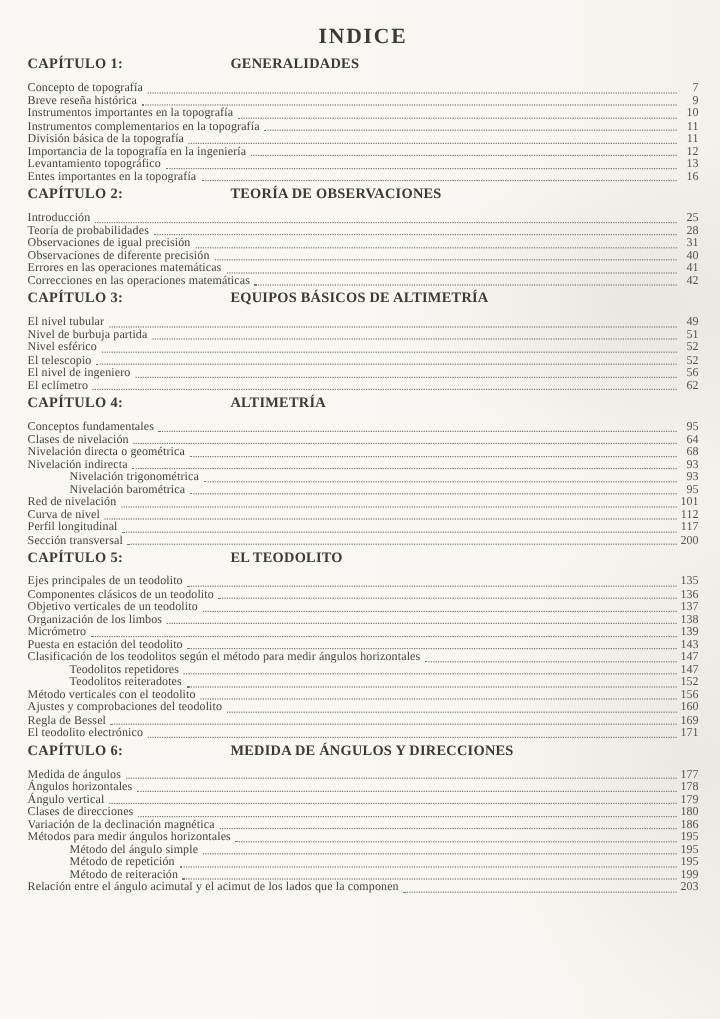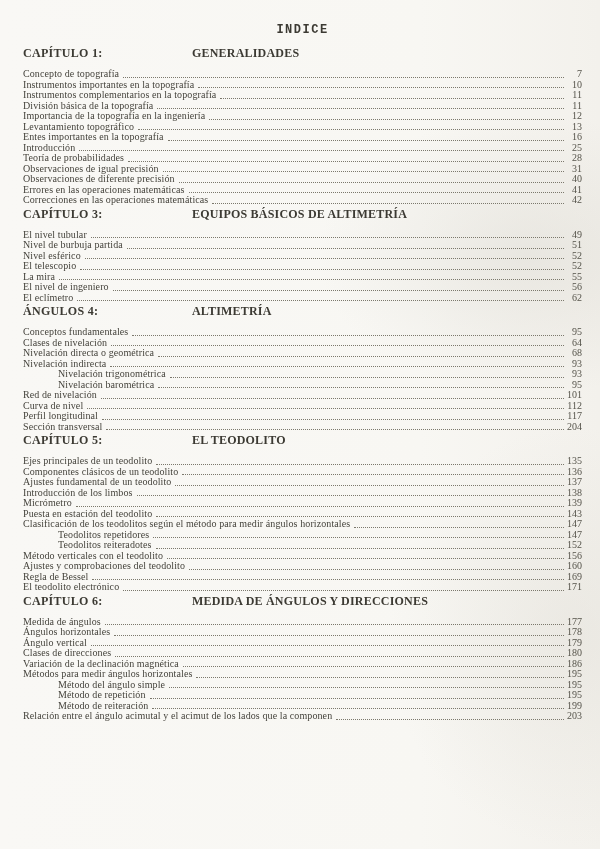--- a/index.html
+++ b/index.html
@@ -19,26 +19,25 @@
   }
   .page {
     box-sizing: border-box;
     width: 600px;
     height: 849px;
     padding: 20px 18px 0 23px;
   }
   h1.doc-title {
     margin: 0 0 6px 0;
     text-align: center;
-    font-size: 12px;
+    font-size: 18px;
     line-height: 20px;
     font-weight: bold;
     letter-spacing: 1.5px;
     color: #3c3a33;
-    font-family: Liberation Mono, monospace;
   }
   .chapter { margin: 0; }
   .chapter-heading {
     display: flex;
     align-items: center;
     margin-top: 1px;
     margin-bottom: 8px;
     font-weight: bold;
     font-size: 12px;
     line-height: 15px;
@@ -89,20 +88,25 @@
           <span class="chapter-label">CAPÍTULO 1:</span>
           <span class="chapter-title">GENERALIDADES</span>
         </div>
         <div class="entries">
           <div class="entry">
             <span class="entry-title">Concepto de topografía</span>
             <span class="dotted-leader"></span>
             <span class="entry-page">7</span>
           </div>
           <div class="entry">
+            <span class="entry-title">Breve reseña histórica</span>
+            <span class="dotted-leader"></span>
+            <span class="entry-page">9</span>
+          </div>
+          <div class="entry">
             <span class="entry-title">Instrumentos importantes en la topografía</span>
             <span class="dotted-leader"></span>
             <span class="entry-page">10</span>
           </div>
           <div class="entry">
             <span class="entry-title">Instrumentos complementarios en la topografía</span>
             <span class="dotted-leader"></span>
             <span class="entry-page">11</span>
           </div>
           <div class="entry">
@@ -121,20 +125,24 @@
             <span class="entry-page">13</span>
           </div>
           <div class="entry">
             <span class="entry-title">Entes importantes en la topografía</span>
             <span class="dotted-leader"></span>
             <span class="entry-page">16</span>
           </div>
         </div>
       </section>
       <section class="chapter">
+        <div class="chapter-heading">
+          <span class="chapter-label">CAPÍTULO 2:</span>
+          <span class="chapter-title">TEORÍA DE OBSERVACIONES</span>
+        </div>
         <div class="entries">
           <div class="entry">
             <span class="entry-title">Introducción</span>
             <span class="dotted-leader"></span>
             <span class="entry-page">25</span>
           </div>
           <div class="entry">
             <span class="entry-title">Teoría de probabilidades</span>
             <span class="dotted-leader"></span>
             <span class="entry-page">28</span>
@@ -181,39 +189,34 @@
             <span class="entry-title">Nivel esférico</span>
             <span class="dotted-leader"></span>
             <span class="entry-page">52</span>
           </div>
           <div class="entry">
             <span class="entry-title">El telescopio</span>
             <span class="dotted-leader"></span>
             <span class="entry-page">52</span>
           </div>
           <div class="entry">
-            <span class="entry-title">La mira</span>
-            <span class="dotted-leader"></span>
-            <span class="entry-page">55</span>
-          </div>
-          <div class="entry">
             <span class="entry-title">El nivel de ingeniero</span>
             <span class="dotted-leader"></span>
             <span class="entry-page">56</span>
           </div>
           <div class="entry">
             <span class="entry-title">El eclímetro</span>
             <span class="dotted-leader"></span>
             <span class="entry-page">62</span>
           </div>
         </div>
       </section>
       <section class="chapter">
         <div class="chapter-heading">
-          <span class="chapter-label">ÁNGULOS 4:</span>
+          <span class="chapter-label">CAPÍTULO 4:</span>
           <span class="chapter-title">ALTIMETRÍA</span>
         </div>
         <div class="entries">
           <div class="entry">
             <span class="entry-title">Conceptos fundamentales</span>
             <span class="dotted-leader"></span>
             <span class="entry-page">95</span>
           </div>
           <div class="entry">
             <span class="entry-title">Clases de nivelación</span>
@@ -251,47 +254,47 @@
             <span class="entry-page">112</span>
           </div>
           <div class="entry">
             <span class="entry-title">Perfil longitudinal</span>
             <span class="dotted-leader"></span>
             <span class="entry-page">117</span>
           </div>
           <div class="entry">
             <span class="entry-title">Sección transversal</span>
             <span class="dotted-leader"></span>
-            <span class="entry-page">204</span>
+            <span class="entry-page">200</span>
           </div>
         </div>
       </section>
       <section class="chapter">
         <div class="chapter-heading">
           <span class="chapter-label">CAPÍTULO 5:</span>
           <span class="chapter-title">EL TEODOLITO</span>
         </div>
         <div class="entries">
           <div class="entry">
             <span class="entry-title">Ejes principales de un teodolito</span>
             <span class="dotted-leader"></span>
             <span class="entry-page">135</span>
           </div>
           <div class="entry">
             <span class="entry-title">Componentes clásicos de un teodolito</span>
             <span class="dotted-leader"></span>
             <span class="entry-page">136</span>
           </div>
           <div class="entry">
-            <span class="entry-title">Ajustes fundamental de un teodolito</span>
+            <span class="entry-title">Objetivo verticales de un teodolito</span>
             <span class="dotted-leader"></span>
             <span class="entry-page">137</span>
           </div>
           <div class="entry">
-            <span class="entry-title">Introducción de los limbos</span>
+            <span class="entry-title">Organización de los limbos</span>
             <span class="dotted-leader"></span>
             <span class="entry-page">138</span>
           </div>
           <div class="entry">
             <span class="entry-title">Micrómetro</span>
             <span class="dotted-leader"></span>
             <span class="entry-page">139</span>
           </div>
           <div class="entry">
             <span class="entry-title">Puesta en estación del teodolito</span>

